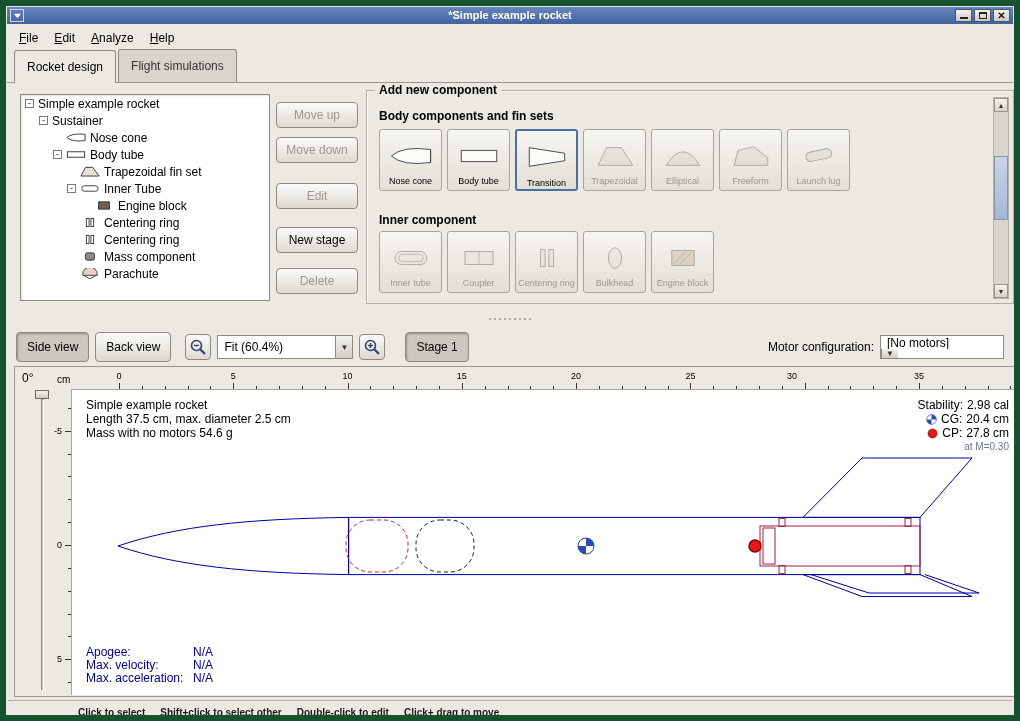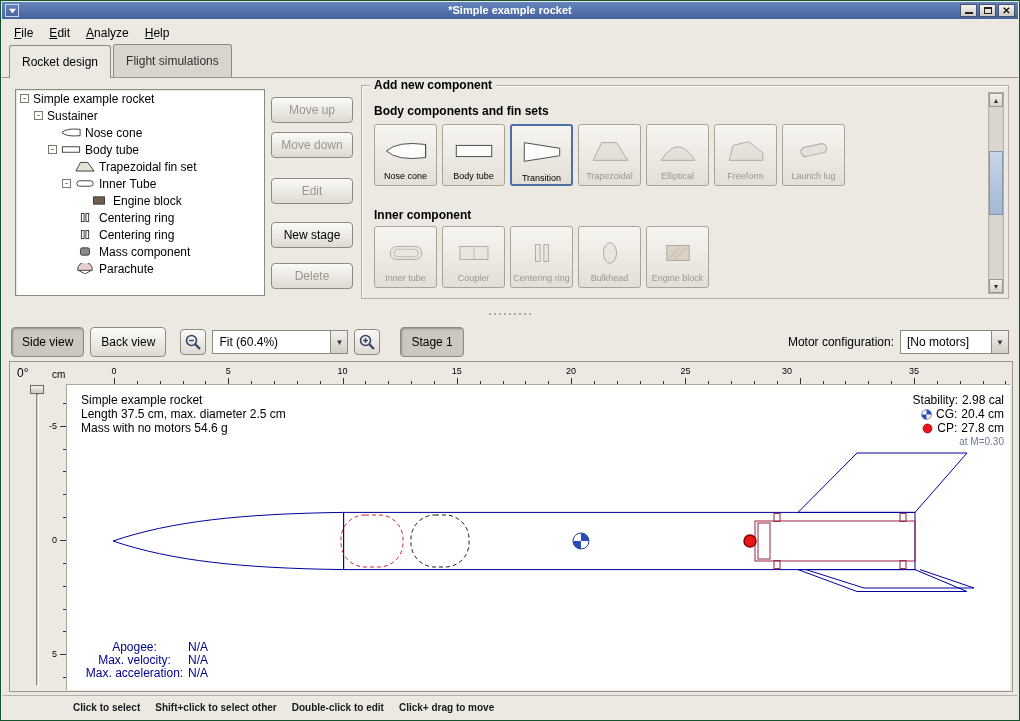--- a/index.html
+++ b/index.html
@@ -1,18 +1,18 @@
 <!DOCTYPE html>
 <html><head>
 <meta charset="utf-8">
 <style>
   *{margin:0;padding:0;box-sizing:border-box;}
   html,body{width:1020px;height:721px;}
   body{font-family:"Liberation Sans",sans-serif;font-size:12px;background:#777;}
-  .window{position:relative;width:1020px;height:721px;background:#ece9e2;border:1px solid #14532d;overflow:hidden;}
+  .window{position:relative;width:1020px;height:721px;background:#ece9e2;border:6px solid #14532d;overflow:hidden;}
 
   
   .titlebar{position:absolute;top:1px;left:1px;right:1px;height:17px;background:linear-gradient(to bottom,#6585bd,#44629b);}
   .title-text{position:absolute;left:0;right:0;top:2px;text-align:center;color:#fff;font-weight:bold;font-size:11px;}
   .title-icon{position:absolute;left:3px;top:2px;width:14px;height:13px;border:1px solid #cdd6e8;display:flex;align-items:center;justify-content:center;}
   .win-btns{position:absolute;right:3px;top:2px;display:flex;gap:2px;}
   .win-btn{width:17px;height:13px;background:linear-gradient(#f4f2ee,#cfcbc3);border:1px solid #45536e;display:flex;align-items:flex-end;justify-content:center;color:#111;}
   .glyph-min{width:8px;height:2px;background:#222;margin-bottom:2px;}
   .glyph-max{width:8px;height:7px;border:1px solid #222;border-top-width:2px;margin-bottom:2px;}
   .glyph-close{font-size:10px;line-height:11px;font-weight:bold;margin-bottom:0;}
@@ -90,21 +90,21 @@
   .v-num{position:absolute;right:9px;font-size:9px;transform:translateY(-50%);white-space:nowrap;}
   .canvas{position:absolute;left:56px;top:22px;width:944px;height:306px;background:#fff;border-left:1px solid #aaa69c;border-top:1px solid #aaa69c;}
   .rocket-svg{position:absolute;left:0;top:0;}
   .fig-info{position:absolute;left:14px;top:8px;line-height:14px;color:#000;}
   .fig-stab{position:absolute;right:6px;top:8px;line-height:14px;}
   .stab-row{display:flex;justify-content:flex-end;align-items:center;gap:4px;}
   .mach{font-size:10px;color:#6b7a99;text-align:right;}
   .legend-icon{display:flex;}
   .fig-flight{position:absolute;left:14px;bottom:10px;line-height:13px;color:#00008b;}
   .flight-row{display:flex;}
-  .flight-label{width:107px;text-align:center;}
+  .flight-label{width:107px;}
 
   
   .statusbar{position:absolute;left:2px;right:2px;top:694px;height:24px;border-top:1px solid #b5b1a8;display:flex;align-items:center;padding-left:70px;gap:15px;font-size:10px;font-weight:bold;color:#1a1a1a;}
   u{text-decoration:underline;}
 </style>
 </head>
 <body>
 
 <div class="window">
 
@@ -385,21 +385,21 @@
     <div class="tb-btn icon-btn">
       <svg width="18" height="18" viewBox="0 0 18 18">
           <circle cx="7.5" cy="7.5" r="5" fill="none" stroke="#334466" stroke-width="1.6"></circle>
           <line x1="11.2" y1="11.2" x2="16" y2="16" stroke="#334466" stroke-width="2.2"></line>
           <line x1="5" y1="7.5" x2="10" y2="7.5" stroke="#334466" stroke-width="1.4"></line>
           <line x1="7.5" y1="5" x2="7.5" y2="10" stroke="#334466" stroke-width="1.4"></line>
         </svg>
     </div>
     <div class="tb-btn toggled" style="margin-left:14px;">Stage 1</div>
     <span class="motor-label">Motor configuration:</span>
-    <div class="dropdown" style="width:109px;">
+    <div class="dropdown" style="width:124px;flex-direction:column;">
       <span class="dd-text">[No motors]</span>
       <span class="dd-arrow">▼</span>
     </div>
   </div>
 
   <div class="figure">
     <span class="rot-label">0°</span>
     <div class="rot-track"></div>
     <div class="rot-handle"></div>
     <span class="ruler-corner">cm</span>

